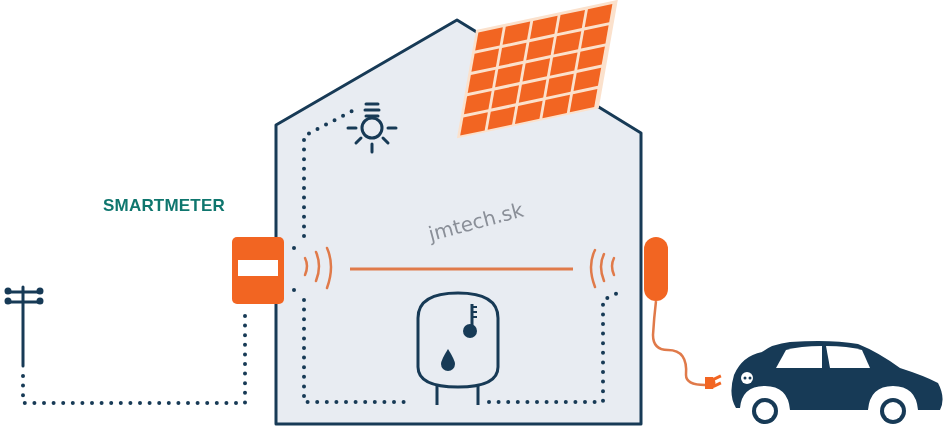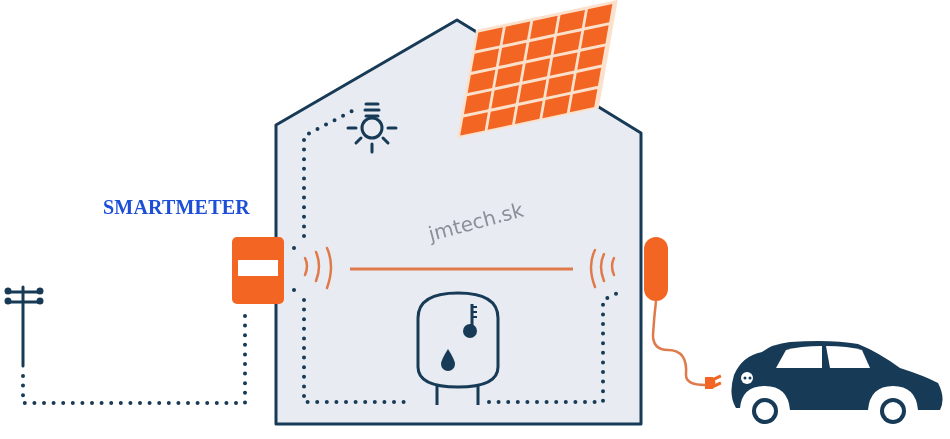--- a/index.html
+++ b/index.html
@@ -1,21 +1,21 @@
 <!DOCTYPE html>
 <html><head>
   <meta charset="utf-8">
   <style>
     html, body { margin: 0; padding: 0; background: #ffffff; }
     body { width: 950px; height: 439px; overflow: hidden; position: relative; font-family: "Liberation Sans", sans-serif; }
     #diagram { position: absolute; left: 0; top: 0; }
     .label-smartmeter {
       position: absolute; left: 103px; top: 196px;
-      font-family: Liberation Serif, serif; font-weight: bold; font-size: 20px;
-      letter-spacing: 0.2px; color: #1d4ed8;
+      font-family: Liberation Sans, sans-serif; font-weight: bold; font-size: 17px;
+      letter-spacing: 0.2px; color: #0f766e;
     }
     .watermark {
       position: absolute; left: 432px; top: 222px;
       font-family: "DejaVu Sans", sans-serif; font-size: 20px; color: #8a8f98;
       transform: rotate(-15deg); transform-origin: left bottom;
     }
   </style>
 </head>
 <body>
 

